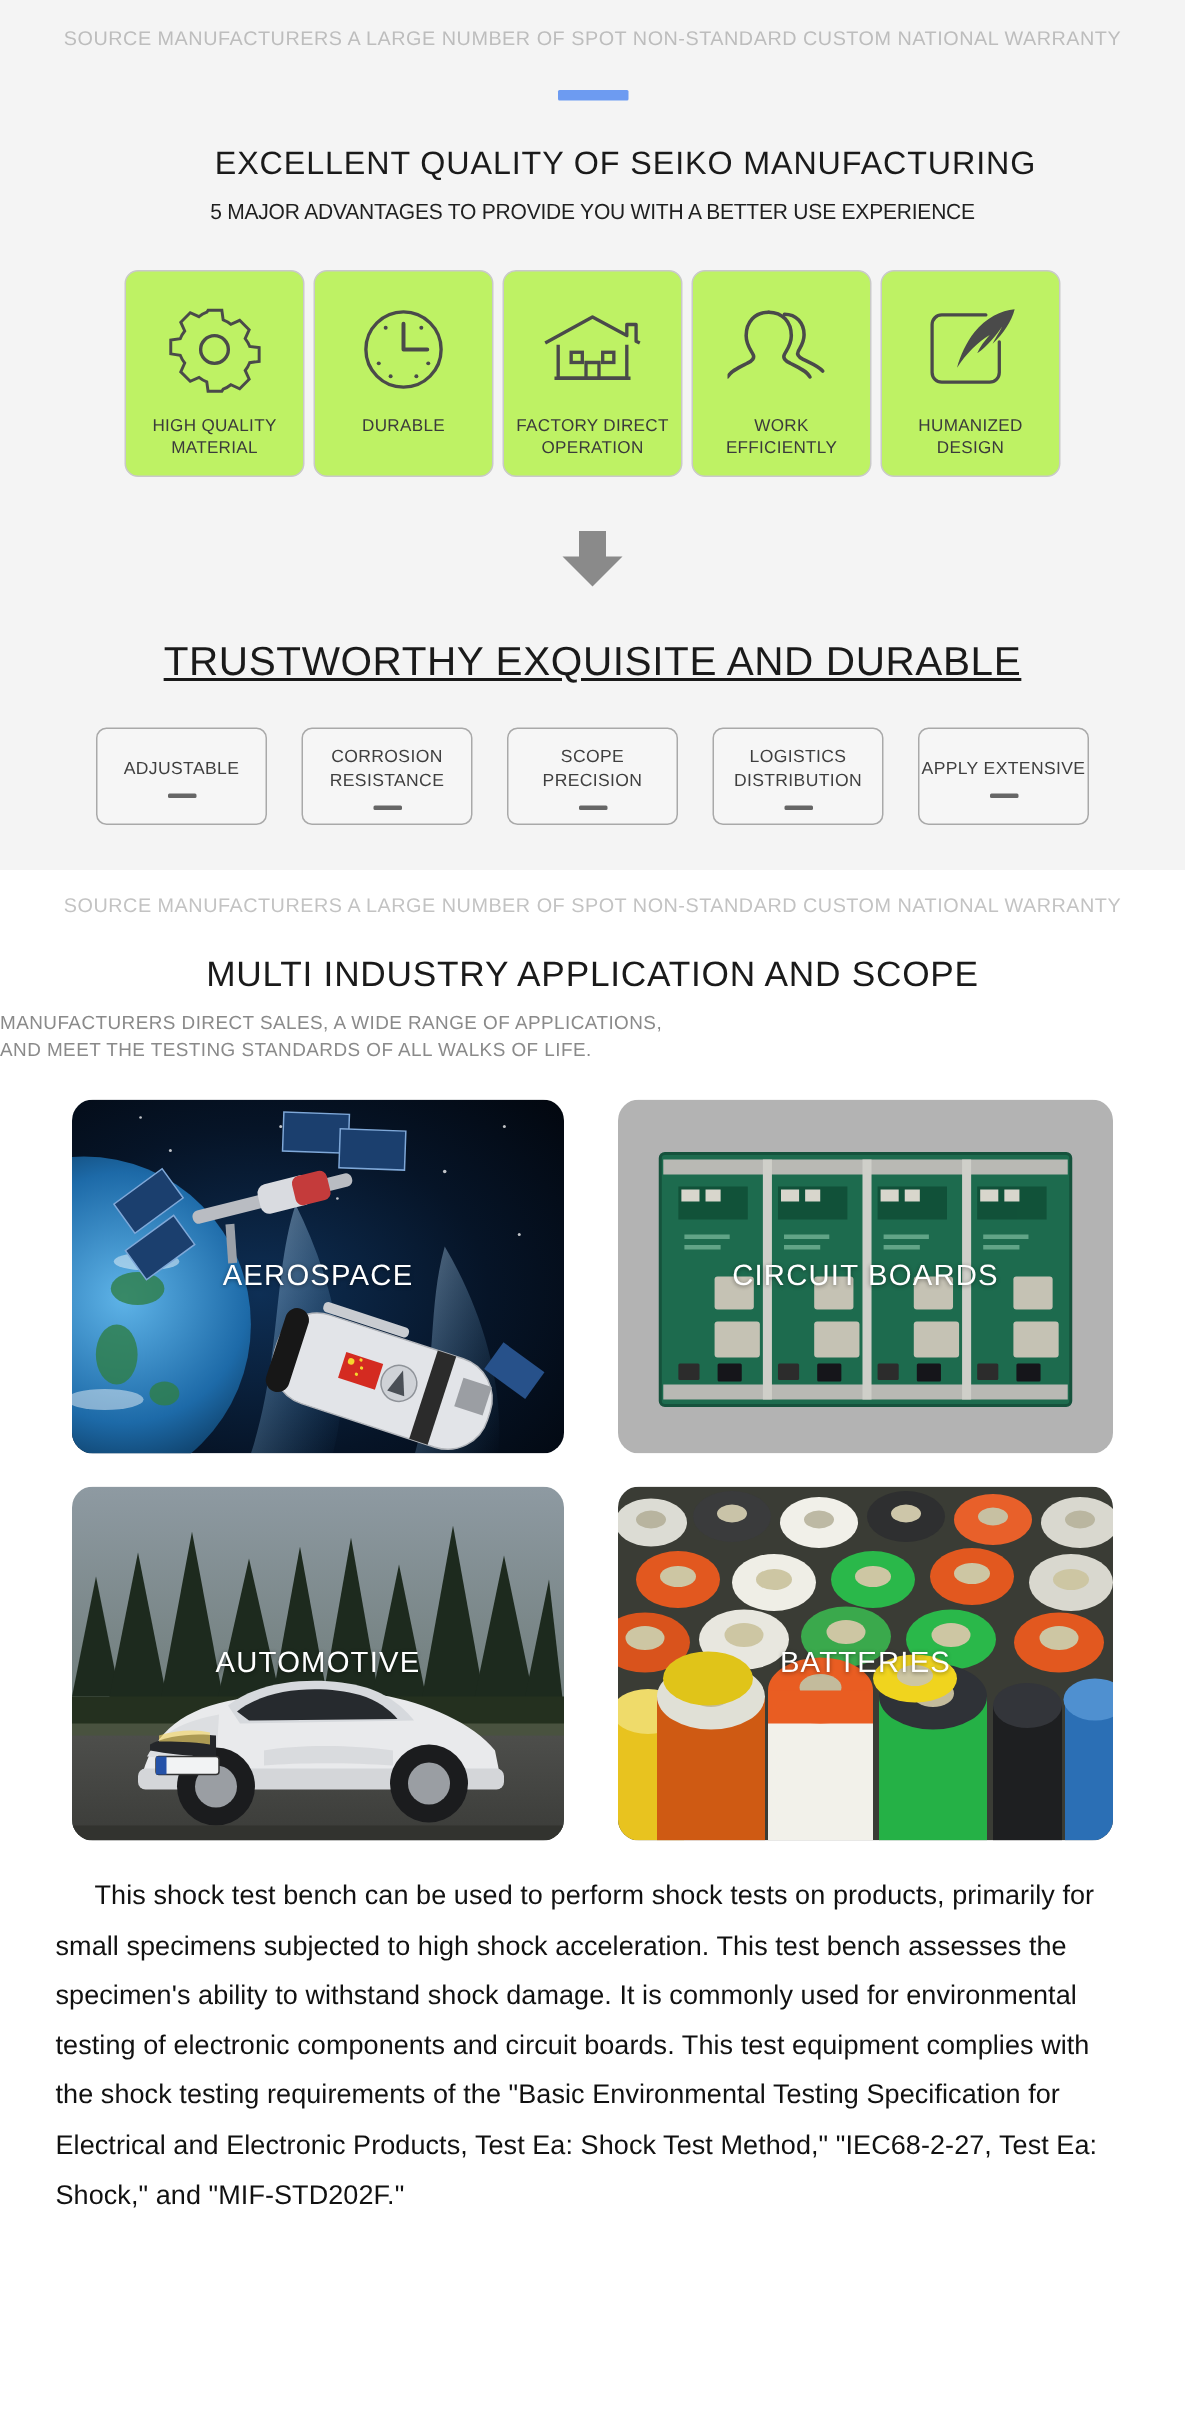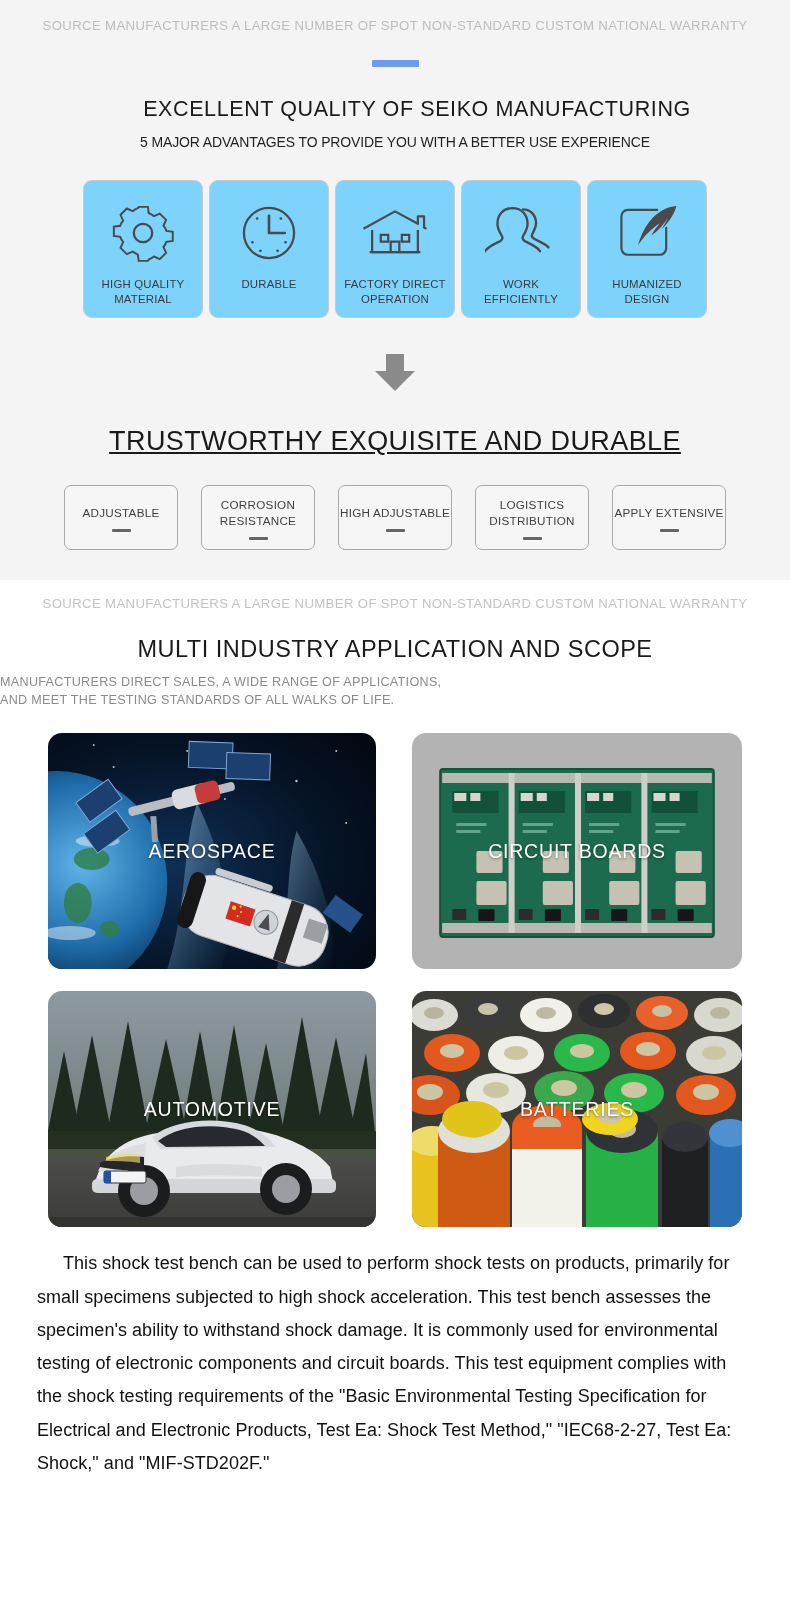--- a/index.html
+++ b/index.html
@@ -56,21 +56,21 @@
     display: flex;
     justify-content: center;
     gap: 6px;
     margin-top: 30px;
   }
   .icon-box {
     width: 120px;
     height: 138px;
     border: 1px solid #c9c9c9;
     border-radius: 9px;
-    background: #7dd3fc;
+    background: #bef264;
     display: flex;
     flex-direction: column;
     align-items: center;
     justify-content: flex-start;
     padding-top: 14px;
   }
   .icon-box .glyph {
     height: 76px;
     display: flex;
     align-items: center;
@@ -302,21 +302,21 @@
   <div class="pill-row">
     <div class="pill-box">
       <div class="ptxt">ADJUSTABLE</div>
       <div class="dash"></div>
     </div>
     <div class="pill-box">
       <div class="ptxt">CORROSION RESISTANCE</div>
       <div class="dash"></div>
     </div>
     <div class="pill-box">
-      <div class="ptxt">HIGH ADJUSTABLE</div>
+      <div class="ptxt">SCOPE PRECISION</div>
       <div class="dash"></div>
     </div>
     <div class="pill-box">
       <div class="ptxt">LOGISTICS DISTRIBUTION</div>
       <div class="dash"></div>
     </div>
     <div class="pill-box">
       <div class="ptxt">APPLY EXTENSIVE</div>
       <div class="dash"></div>
     </div>

